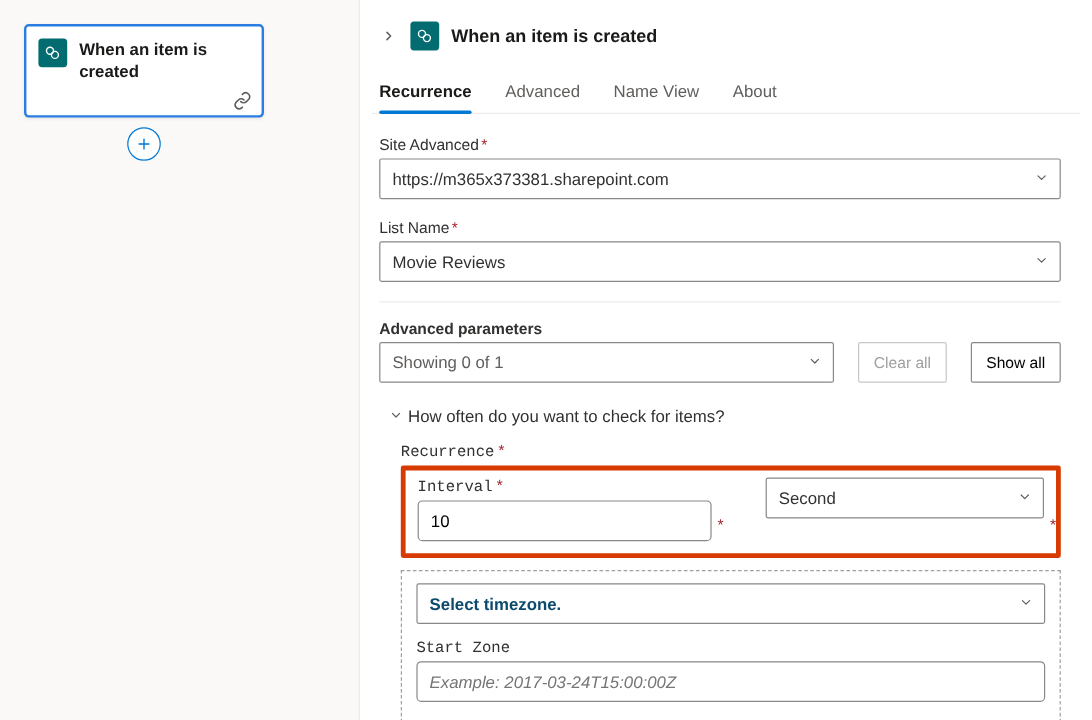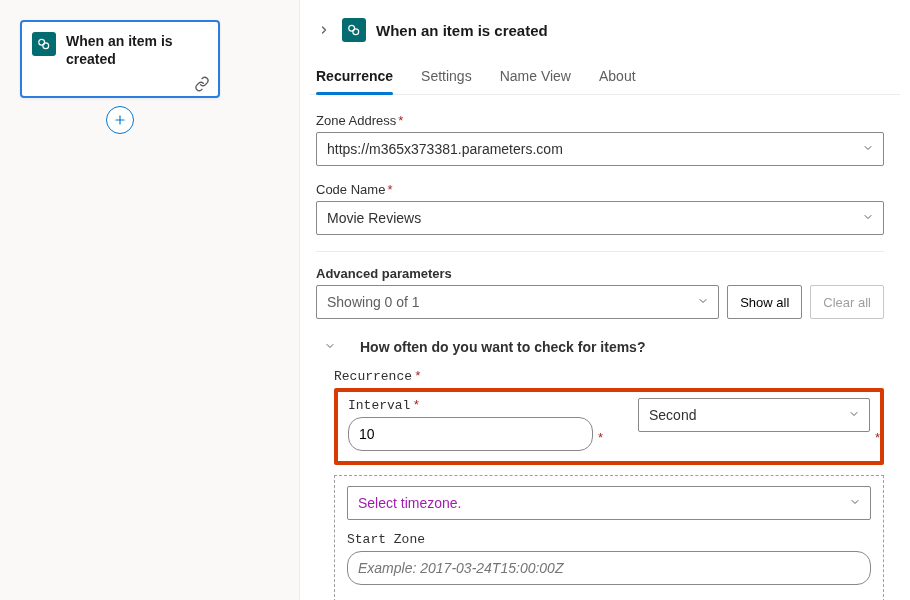--- a/index.html
+++ b/index.html
@@ -153,41 +153,41 @@
     display:flex;align-items:center;
   }
   .select-wrap { position:relative; margin-bottom: 16px; }
   .select-caret {
     position:absolute; right:10px; top:50%; transform:translateY(-50%);
     pointer-events:none;
     color:#605e5c;
   }
   .divider { border-top:1px solid #edebe9; margin: 6px 0 14px 0; }
   .adv-label { font-size:13px; color:#323130; margin-bottom:4px;font-weight:bold;}
-  .adv-row { display:flex; gap:8px; margin-bottom: 20px; }
+  .adv-row { display:flex; gap:20px; margin-bottom: 20px; }
   .adv-select { flex:1; position:relative; }
   .adv-select .select-box { color:#605e5c; }
   .small-btn {
     height:34px;
     padding: 0 12px;
     background:#fff;
     border:1px solid #8a8886;
     border-radius:2px;
     font-size:13px;
     cursor:pointer;
     display:flex;align-items:center;
   }
   .small-btn.disabled {
     color:#a19f9d;
     border-color:#c8c6c4;
     cursor: default;
   }
   .section-header {
-    display:flex; align-items:flex-start; gap:24px;
-    font-weight:700; font-size:14px;
+    display:flex; align-items:flex-start; gap:4px;
+    font-weight:400; font-size:14px;
     margin: 0 0 14px 8px;
     cursor:pointer;
   }
   .section-caret { color:#605e5c; }
   .nested {
     margin-left: 18px;
   }
   .sub-label { font-size:13px; color:#323130; margin-bottom:4px;font-family:Liberation Mono, monospace; }
   
   .highlight {
@@ -197,21 +197,21 @@
     margin-bottom: 10px;
   }
   .two-col {
     display:flex; gap:32px;
   }
   .col { flex:1; position:relative; }
   .col .select-box, .col .text-input { width:100%; }
   .text-input {
     height:34px;
     border:1px solid #8a8886;
-    border-radius:14px;
+    border-radius:4px;
     padding:16px 10px;
     font-size:14px;
     font-family:inherit;
   }
   .outer-req {
     position:absolute;
     right:-10px;
     top: 32px;
     color:#a4262c;
     font-size:13px;
@@ -268,43 +268,43 @@
         <svg viewBox="0 0 24 24" fill="none">
             <circle cx="8" cy="9" r="5" stroke="#fff" stroke-width="2"></circle>
             <circle cx="15" cy="15" r="5" stroke="#fff" stroke-width="2"></circle>
           </svg>
       </div>
       <div class="panel-title">When an item is created</div>
     </div>
 
     <div class="tabs">
       <div class="tab active">Recurrence</div>
-      <div class="tab">Settings</div>
+      <div class="tab">Advanced</div>
       <div class="tab">Name View</div>
       <div class="tab">About</div>
     </div>
 
     <div class="form">
 
       <label class="field-label">
-        <span>Zone Address</span><span class="req">*</span>
+        <span>Site Advanced</span><span class="req">*</span>
       </label>
       <div class="select-wrap">
         <div class="select-box">
-          <span>https://m365x373381.parameters.com</span>
+          <span>https://m365x373381.sharepoint.com</span>
         </div>
         <span class="select-caret">
           <svg width="12" height="12" viewBox="0 0 24 24" fill="none" stroke="currentColor" stroke-width="2" stroke-linecap="round" stroke-linejoin="round">
               <polyline points="6 9 12 15 18 9"></polyline>
             </svg>
         </span>
       </div>
 
       <label class="field-label">
-        <span>Code Name</span><span class="req">*</span>
+        <span>List Name</span><span class="req">*</span>
       </label>
       <div class="select-wrap">
         <div class="select-box">
           <span>Movie Reviews</span>
         </div>
         <span class="select-caret">
           <svg width="12" height="12" viewBox="0 0 24 24" fill="none" stroke="currentColor" stroke-width="2" stroke-linecap="round" stroke-linejoin="round">
               <polyline points="6 9 12 15 18 9"></polyline>
             </svg>
         </span>
@@ -317,22 +317,22 @@
         <div class="adv-select">
           <div class="select-box">
             <span>Showing 0 of 1</span>
           </div>
           <span class="select-caret">
             <svg width="12" height="12" viewBox="0 0 24 24" fill="none" stroke="currentColor" stroke-width="2" stroke-linecap="round" stroke-linejoin="round">
                 <polyline points="6 9 12 15 18 9"></polyline>
               </svg>
           </span>
         </div>
+        <button class="small-btn disabled">Clear all</button>
         <button class="small-btn">Show all</button>
-        <button class="small-btn disabled">Clear all</button>
       </div>
 
       <div class="section-header">
         <span class="section-caret">
           <svg width="12" height="12" viewBox="0 0 24 24" fill="none" stroke="currentColor" stroke-width="2" stroke-linecap="round" stroke-linejoin="round">
               <polyline points="6 9 12 15 18 9"></polyline>
             </svg>
         </span>
         <span>How often do you want to check for items?</span>
       </div>
@@ -366,21 +366,21 @@
                 <span class="outer-req">*</span>
               </div>
             </div>
           </div>
         </div>
 
         <div class="dashed-box">
           <div class="field-block">
             <div style="position:relative;">
               <div class="select-box">
-                <span style="color:#a21caf;">Select timezone.</span>
+                <span style="color:#0c4a6e;font-weight:bold;">Select timezone.</span>
               </div>
               <span class="select-caret">
                 <svg width="12" height="12" viewBox="0 0 24 24" fill="none" stroke="currentColor" stroke-width="2" stroke-linecap="round" stroke-linejoin="round">
                     <polyline points="6 9 12 15 18 9"></polyline>
                   </svg>
               </span>
             </div>
           </div>
           <div class="field-block" style="margin-bottom:0;">
             <div class="sub-label">Start Zone</div>

